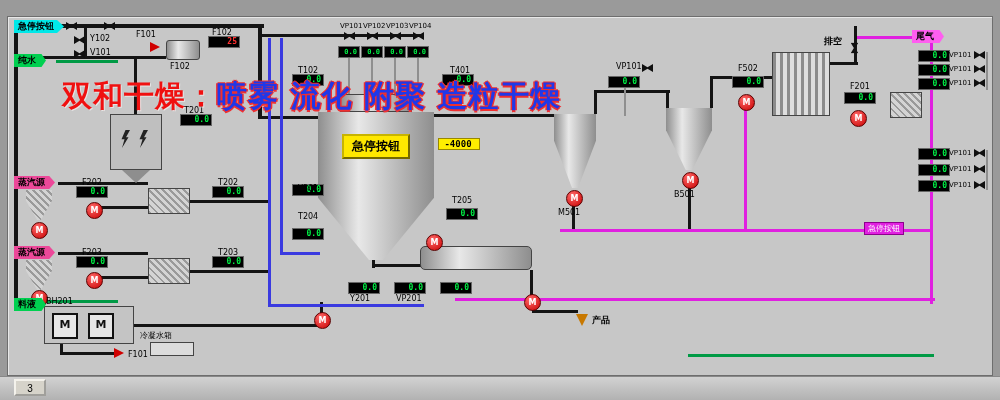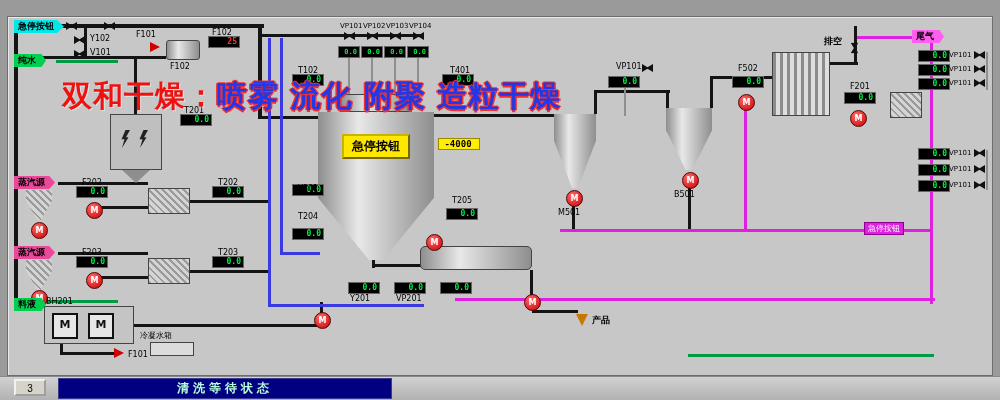--- a/index.html
+++ b/index.html
@@ -271,21 +271,20 @@
   <div class="tag mag" style="left:912px;top:30px">尾气</div>
   <div class="vfd" style="left:864px;top:222px">急停按钮</div>
 
   <button class="estop" style="left:342px;top:134px">急停按钮</button>
   <div class="wm">
     <span class="lead">双和干燥：</span><span class="rest">喷雾 流化 附聚 造粒干燥</span>
   </div>
 
   <div class="bottombar"></div>
   <button class="pagebtn">3</button>
-  <div class="status">清洗等待状态</div>
   <button class="btn" style="left:400px;top:379px;width:64px">自动开始</button>
   <button class="btn" style="left:468px;top:379px;width:64px">自动停止</button>
   <button class="btn" style="left:602px;top:379px;width:80px"><span class="muteicon">消</span><span>报警音</span></button>
   <button class="btn spray" style="left:690px;top:379px;width:62px">喷 雾</button>
   <button class="btn cip" style="left:760px;top:379px;width:76px">CIP</button>
   <button class="btn" style="left:864px;top:379px;width:62px">喷雾设置</button>
   <button class="btn" style="left:930px;top:379px;width:62px">清洗设置</button>
 
 </div>
 

